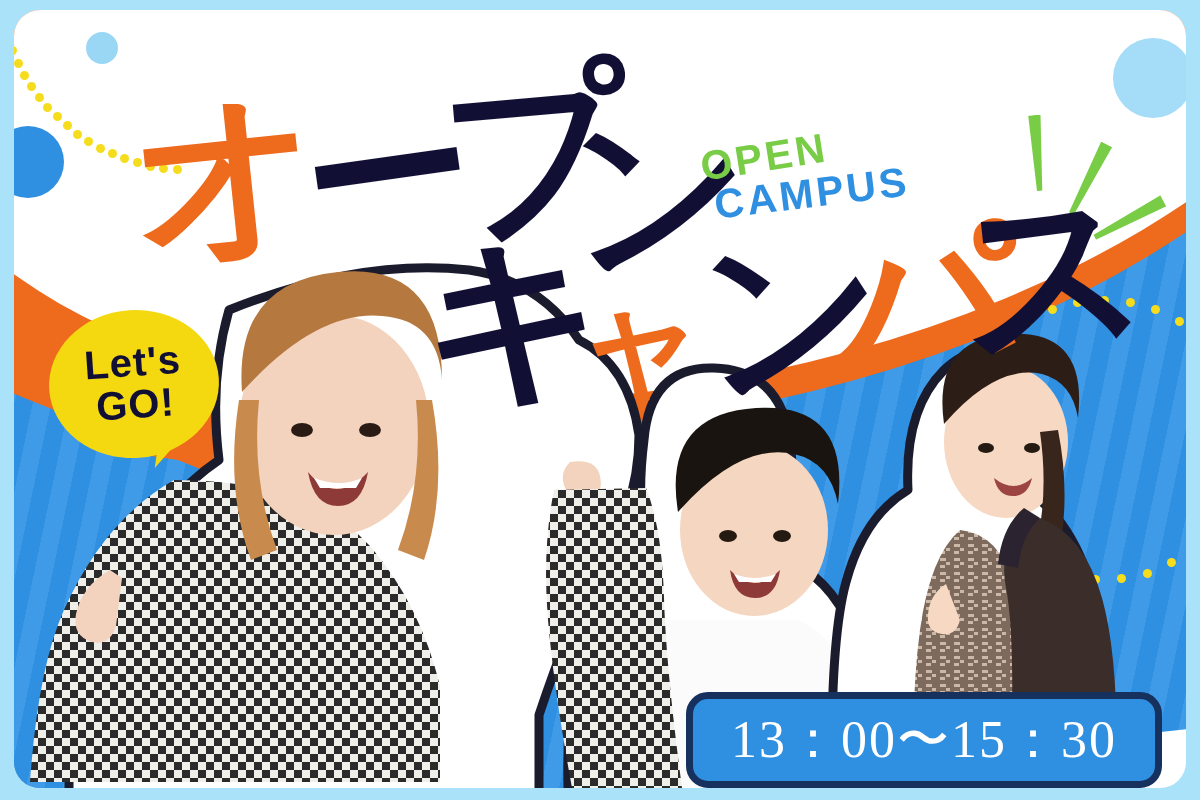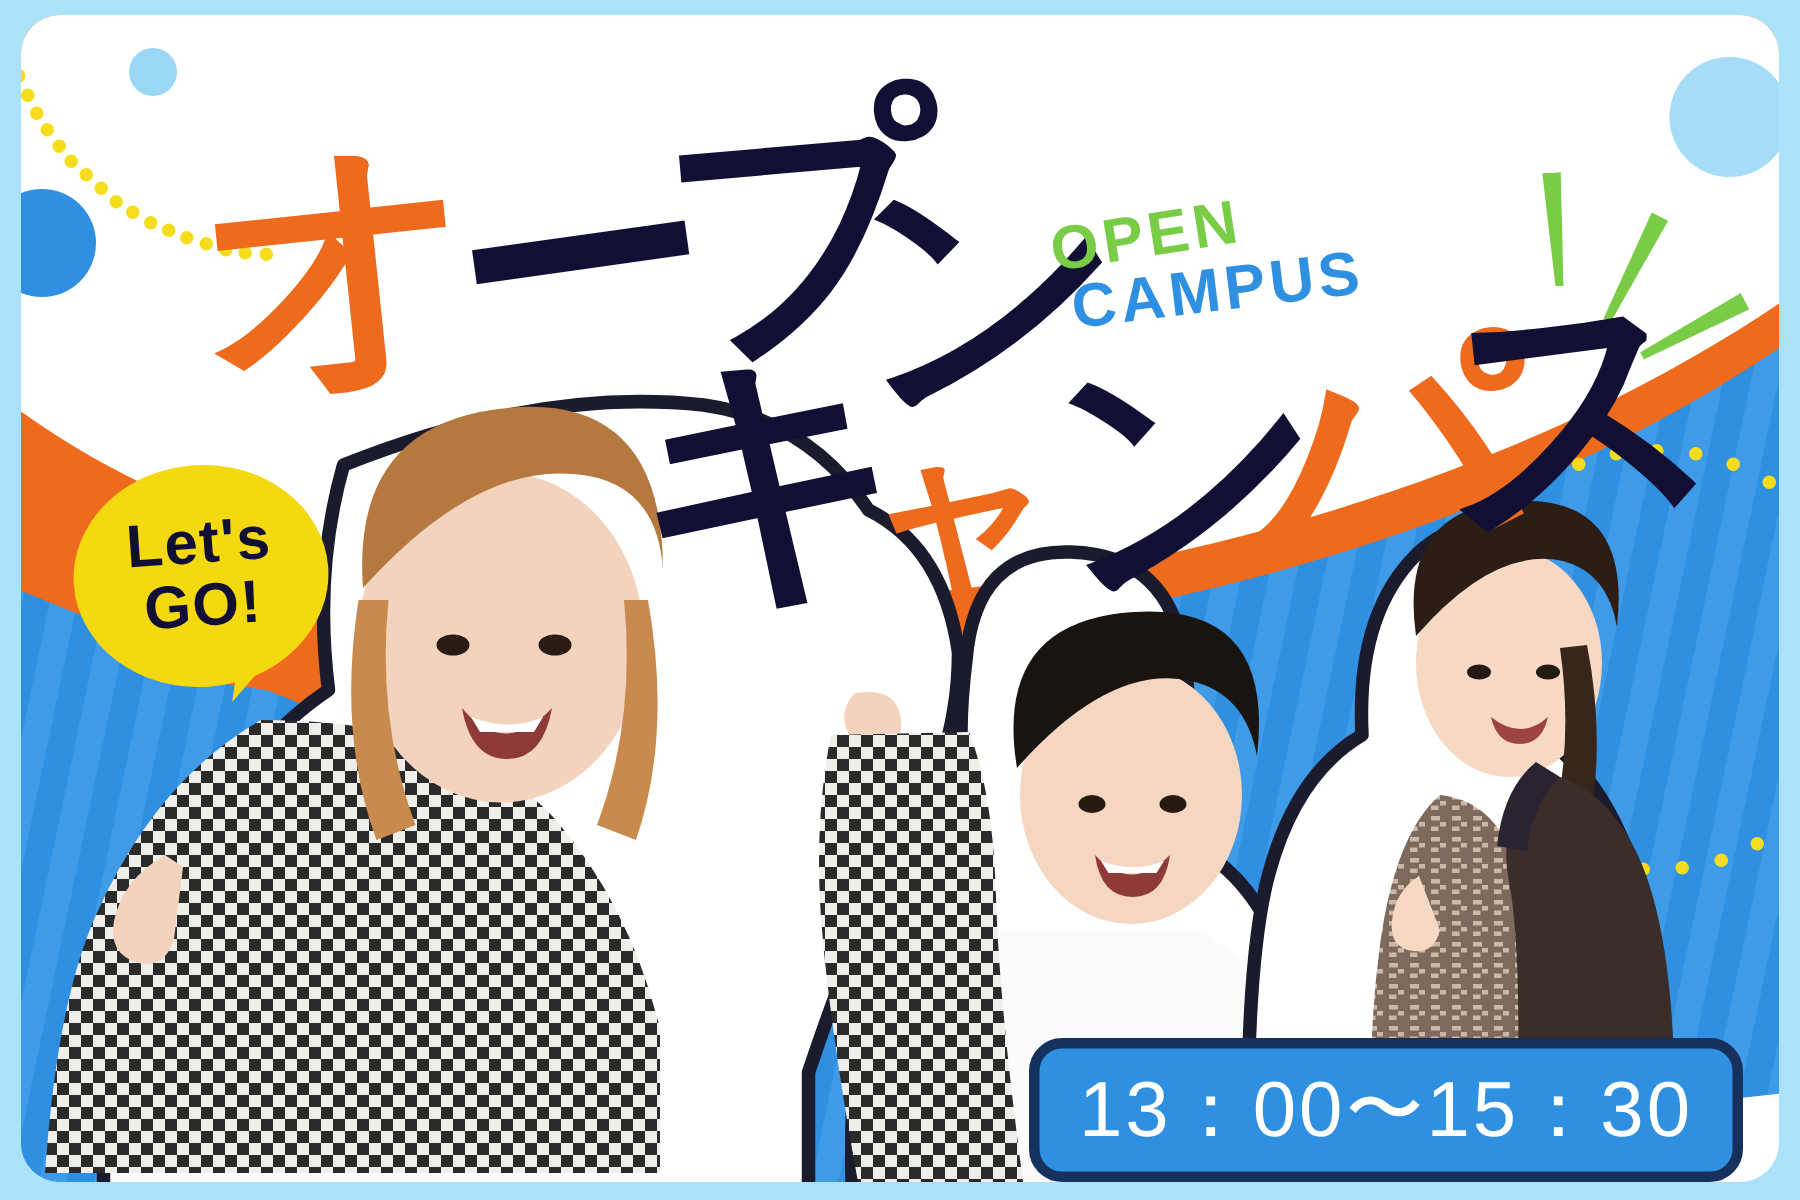--- a/index.html
+++ b/index.html
@@ -106,21 +106,21 @@
     font-family:"Liberation Sans",sans-serif;letter-spacing:1px;}
   
   .time-badge{
     position:absolute;left:672px;top:682px;width:476px;height:96px;
     background:#2f8fe0;border:7px solid #17315e;border-radius:22px;
     display:flex;align-items:center;justify-content:center;
     box-sizing:border-box;
   }
   .time-text{
     color:#ffffff;font-size:52px;font-weight:400;letter-spacing:2px;
-    font-family:Liberation Sans, sans-serif;
+    font-family:Liberation Serif, serif;
   }
 </style>
 </head>
 <body>
 
 <div id="poster">
 
   <div class="panel">
 
     <div class="blue-field b2"></div>

